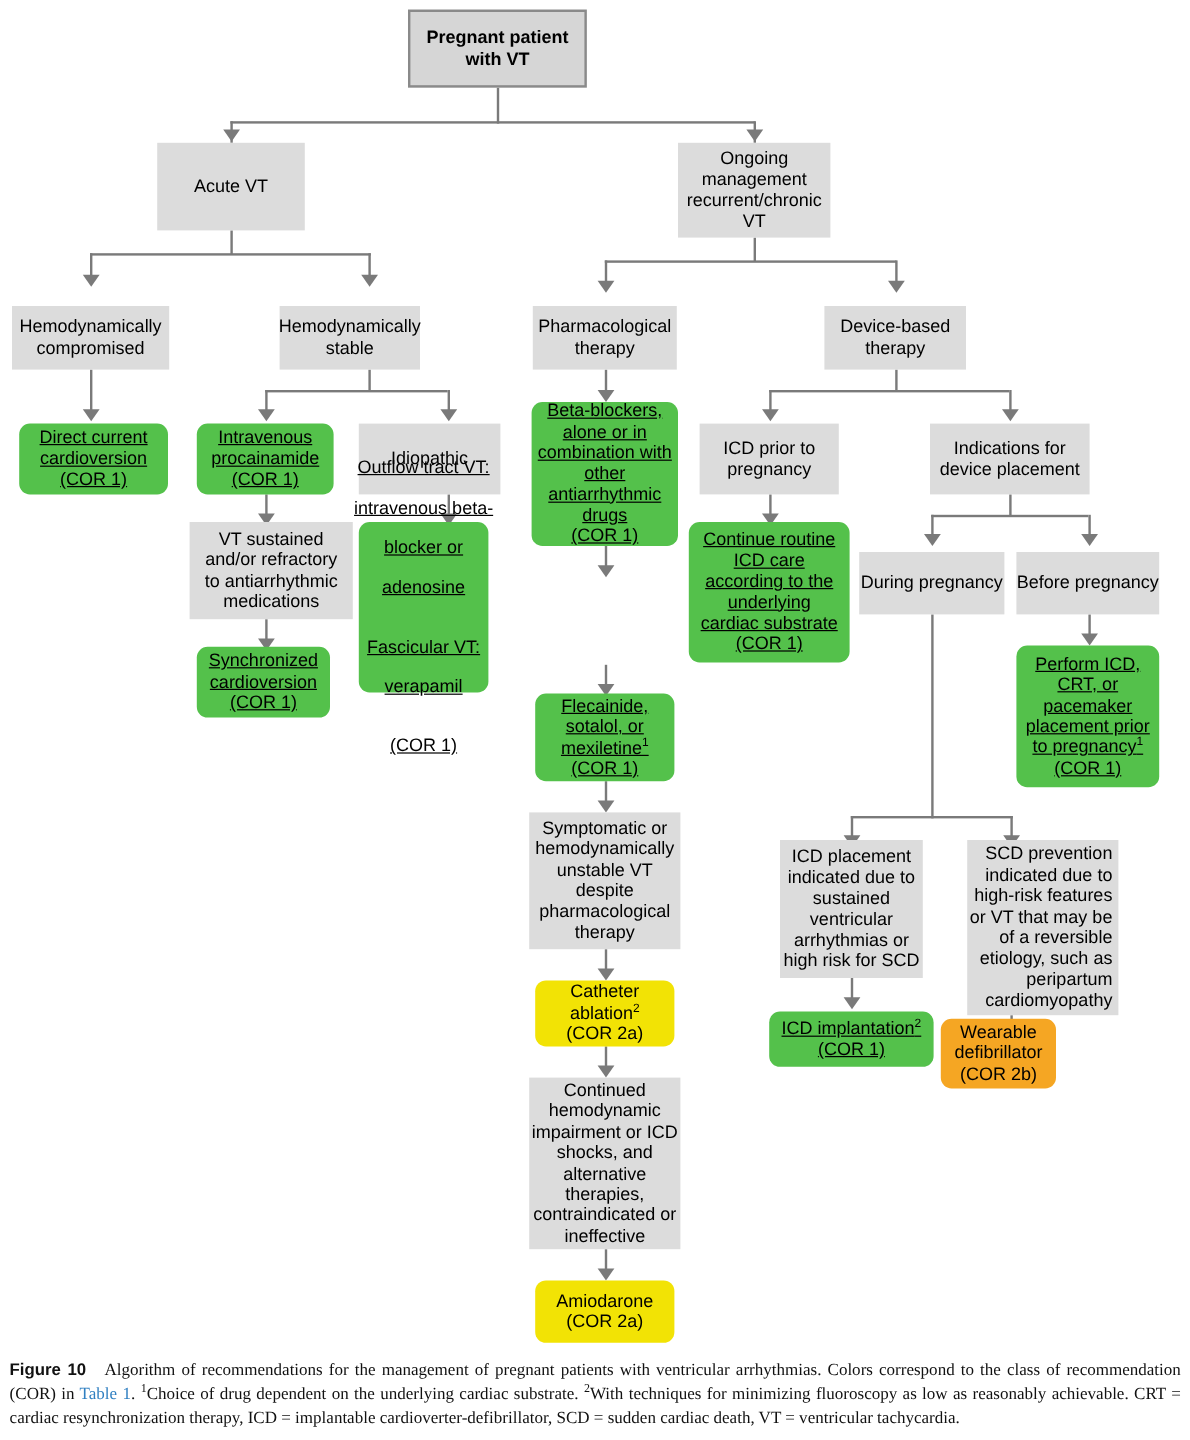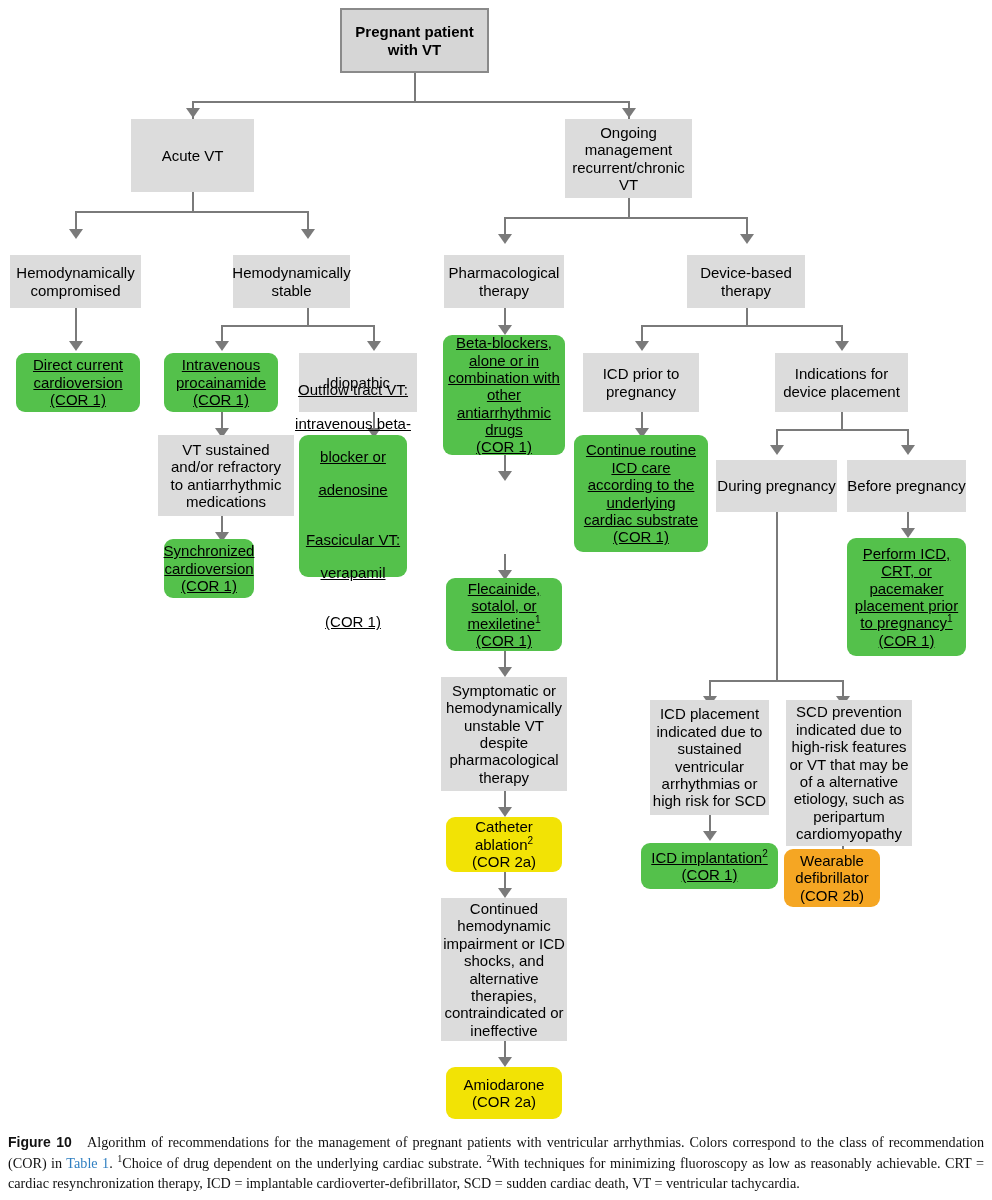--- a/index.html
+++ b/index.html
@@ -220,21 +220,21 @@
     <span class="ln">Idiopathic</span>
   </div>
 
   <div class="node n-gray" style="left:158px; top:435px; width:136px; height:81px;">
     <span class="ln">VT sustained</span>
     <span class="ln">and/or refractory</span>
     <span class="ln">to antiarrhythmic</span>
     <span class="ln">medications</span>
   </div>
 
-  <div class="node n-green" style="left:164px; top:539px; width:90px; height:59px;">
+  <div class="node n-green" style="left:164px; top:539px; width:111px; height:59px;">
     <span class="ln">Synchronized</span>
     <span class="ln">cardioversion</span>
     <span class="cor">(COR 1)</span>
   </div>
 
   <div class="node n-green" style="left:299px; top:435px; width:108px; height:142px;gap:16px;">
     <span class="ln">Outflow tract VT:</span>
     <span class="ln">intravenous beta-</span>
     <span class="ln">blocker or</span>
     <span class="ln">adenosine</span>
@@ -326,26 +326,26 @@
 
   <div class="node n-gray" style="left:650px; top:700px; width:119px; height:115px;">
     <span class="ln">ICD placement</span>
     <span class="ln">indicated due to</span>
     <span class="ln">sustained</span>
     <span class="ln">ventricular</span>
     <span class="ln">arrhythmias or</span>
     <span class="ln">high risk for SCD</span>
   </div>
 
-  <div class="node n-gray" style="left:786px; top:700px; width:126px; height:146px;">
+  <div class="node n-gray" style="left:806px; top:700px; width:126px; height:146px;align-items:flex-end;">
     <span class="ln">SCD prevention</span>
     <span class="ln">indicated due to</span>
     <span class="ln">high-risk features</span>
     <span class="ln">or VT that may be</span>
-    <span class="ln">of a alternative</span>
+    <span class="ln">of a reversible</span>
     <span class="ln">etiology, such as</span>
     <span class="ln">peripartum</span>
     <span class="ln">cardiomyopathy</span>
   </div>
 
   <div class="node n-green" style="left:641px; top:843px; width:137px; height:46px;">
     <span class="ln"><span>ICD implantation</span><sup>2</sup></span>
     <span class="cor">(COR 1)</span>
   </div>
 

